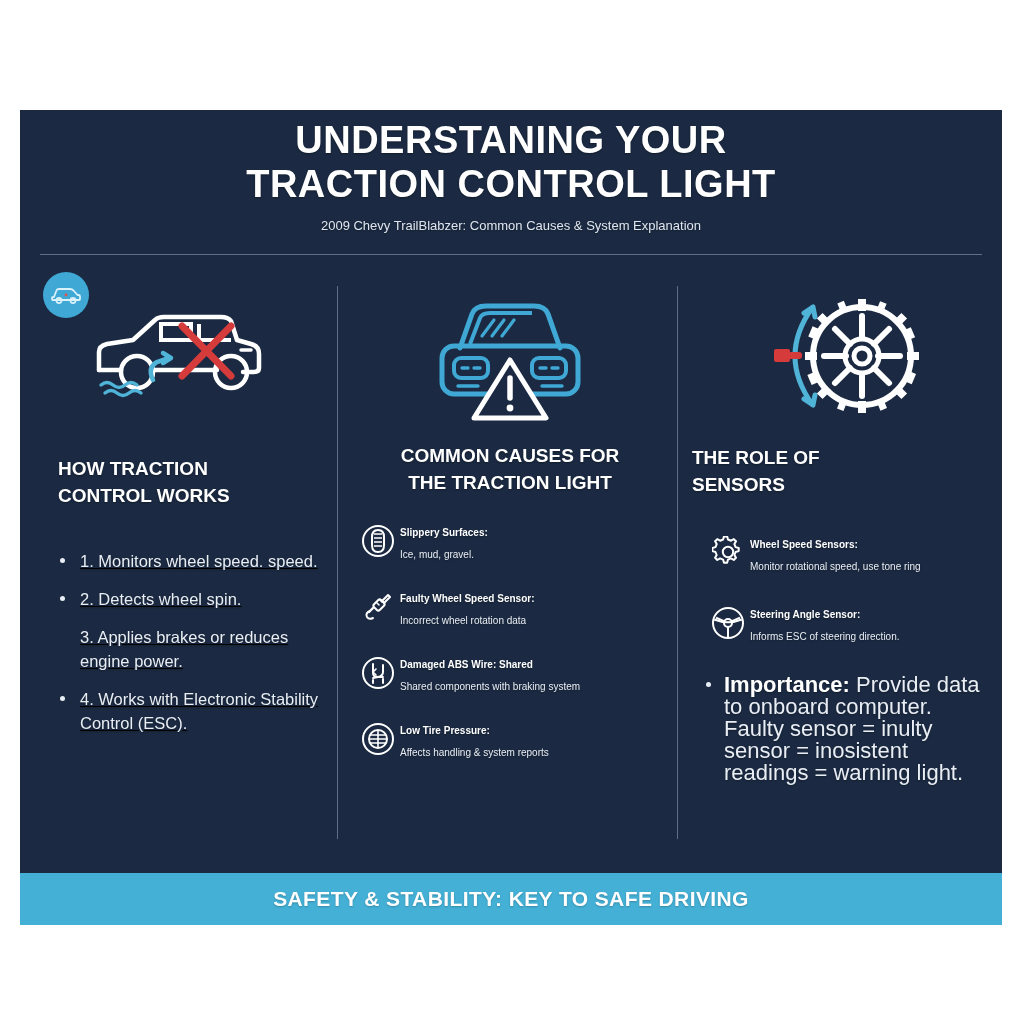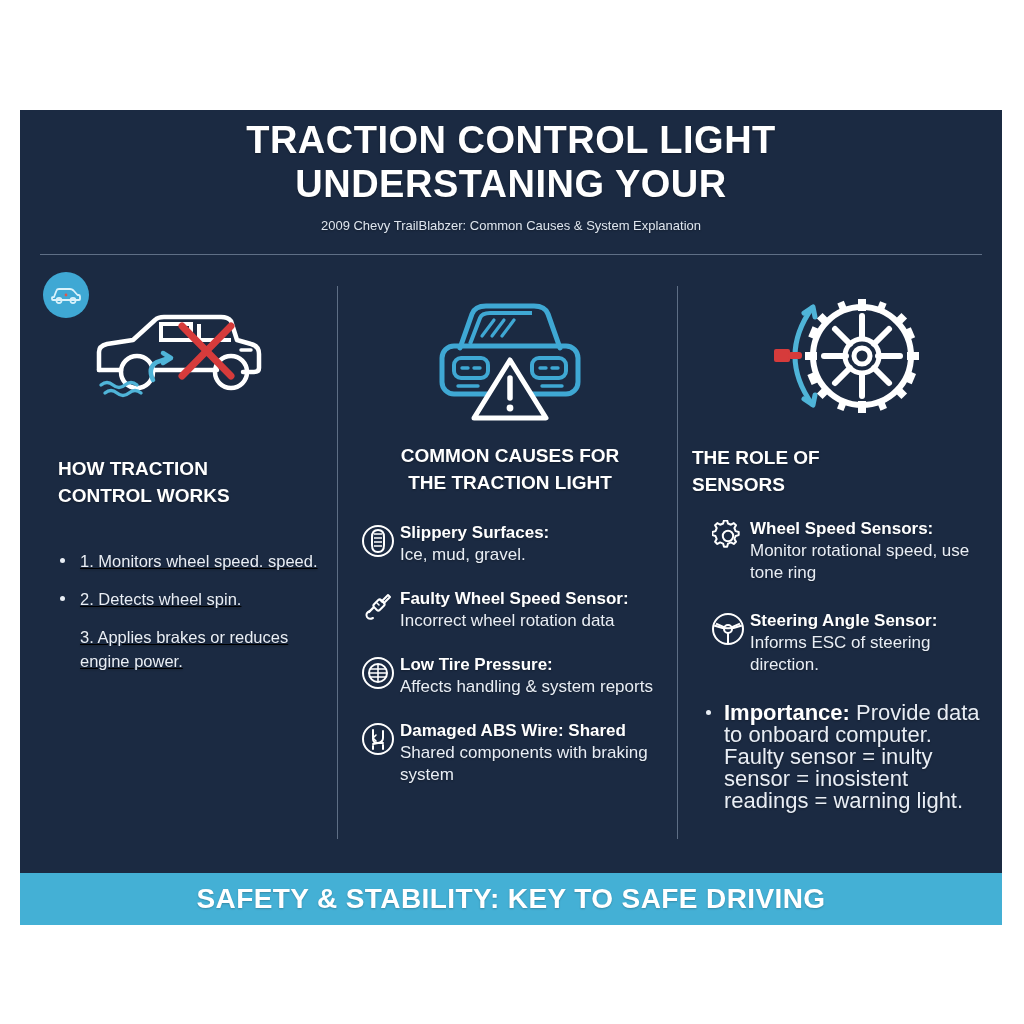--- a/index.html
+++ b/index.html
@@ -158,31 +158,31 @@
     width: 44px;
     height: 40px;
     display: flex;
     align-items: flex-start;
     justify-content: center;
     padding-top: 2px;
   }
   .icon-text {
     flex: 1 1 auto;
     color: #e9eef5;
-    font-size: 17px;
+    font-size: 10px;
     line-height: 22px;
     text-shadow: 0 1px 2px rgba(0,0,0,.3);
   }
   .icon-text .lead {
     font-weight: bold;
     color: #ffffff;
   }
 
   .col2 .icon-list { margin-top: 26px; padding-left: 6px; }
-  .col3 .icon-list { margin-top: 20px; padding-left: 14px; }
+  .col3 .icon-list { margin-top: 36px; padding-left: 14px; }
   .col3 .icon-list li { margin-bottom: 26px; }
 
   
   .importance {
     margin: 14px 0 0 0;
     padding: 0 16px 0 14px;
     list-style: none;
   }
   .importance li {
     position: relative;
@@ -211,33 +211,33 @@
     width: 982px;
     height: 52px;
     background: #44b0d5;
     display: flex;
     align-items: center;
     justify-content: center;
   }
   #footer .footer-text {
     color: #ffffff;
     font-weight: bold;
-    font-size: 28px;
+    font-size: 21px;
     letter-spacing: .4px;
     text-shadow: 0 1px 2px rgba(0,0,0,.22);
   }
 </style>
 </head>
 <body>
 
 <div id="poster">
 
   <div class="header">
+    <div class="title-line">UNDERSTANING YOUR</div>
     <div class="title-line">TRACTION CONTROL LIGHT</div>
-    <div class="title-line">UNDERSTANING YOUR</div>
     <div class="subtitle">2009 Chevy TrailBlabzer: Common Causes &amp; System Explanation</div>
     <div class="hrule"></div>
   </div>
 
   <div class="badge">
     <svg width="32" height="22" viewBox="0 0 32 22" aria-hidden="true">
       <path d="M4 13 L6.5 6.5 Q7 5 9 5 L20 5 Q22 5 23.5 6.5 L27.5 11 L28.5 11 Q30 11 30 12.5 L30 15 Q30 16 29 16 L3 16 Q2 16 2 15 L2 13.5 Q2 13 4 13 Z" fill="none" stroke="#d9f2fb" stroke-width="1.8" stroke-linejoin="round"></path>
       <circle cx="9" cy="16.5" r="2.6" fill="none" stroke="#d9f2fb" stroke-width="1.6"></circle>
       <circle cx="23" cy="16.5" r="2.6" fill="none" stroke="#d9f2fb" stroke-width="1.6"></circle>
       <circle cx="16" cy="11" r="1.4" fill="#e0574a"></circle>
@@ -278,20 +278,21 @@
 
       <div class="col-title">
         <div>HOW TRACTION</div>
         <div>CONTROL WORKS</div>
       </div>
 
       <ul class="steps">
         <li><span class="dot"></span><span>1. Monitors wheel speed. speed.</span></li>
         <li><span class="dot"></span><span>2. Detects wheel spin.</span></li>
         <li class="nodot"><span>3. Applies brakes or reduces engine power.</span></li>
+        <li><span class="dot"></span><span>4. Works with Electronic Stability Control (ESC).</span></li>
       </ul>
     </div>
 
     <div class="col col2">
 
       <div class="hero">
         <svg width="180" height="140" viewBox="0 0 180 140" aria-hidden="true">
 
           <path d="M40 62 L52 28 Q55 20 66 20 L114 20 Q125 20 128 28 L140 62" fill="none" stroke="#3fa8d4" stroke-width="5" stroke-linejoin="round" stroke-linecap="round"></path>
 
@@ -350,44 +351,44 @@
           <span class="icon-text">
             <span class="lead">Faulty Wheel Speed Sensor:</span><br>
             <span>Incorrect wheel rotation data</span>
           </span>
         </li>
 
         <li>
           <span class="icon-cell">
             <svg width="34" height="34" viewBox="0 0 34 34" aria-hidden="true">
               <circle cx="17" cy="17" r="15" fill="none" stroke="#ffffff" stroke-width="2"></circle>
-              <circle cx="17" cy="17" r="9" fill="none" stroke="#ffffff" stroke-width="2"></circle>
-              <path d="M17 8 L17 26" stroke="#ffffff" stroke-width="1.6"></path>
-              <path d="M9 13 h16 M9 17 h16 M9 21 h16" stroke="#ffffff" stroke-width="1.3"></path>
-            </svg>
-          </span>
-          <span class="icon-text">
-            <span class="lead">Low Tire Pressure:</span><br>
-            <span>Affects handling &amp; system reports</span>
-          </span>
-        </li>
-
-        <li>
-          <span class="icon-cell">
-            <svg width="34" height="34" viewBox="0 0 34 34" aria-hidden="true">
-              <circle cx="17" cy="17" r="15" fill="none" stroke="#ffffff" stroke-width="2"></circle>
               <path d="M12 8 L12 17 q0 4 5 4 l5 0" fill="none" stroke="#ffffff" stroke-width="2" stroke-linecap="round"></path>
               <path d="M22 9 L22 16 q0 4 -5 5 l-5 1" fill="none" stroke="#ffffff" stroke-width="2" stroke-linecap="round"></path>
               <path d="M12 24 L12 27 M22 23 L22 27" stroke="#ffffff" stroke-width="2" stroke-linecap="round"></path>
               <path d="M15 13 l-3 3 l3 3" fill="none" stroke="#ffffff" stroke-width="1.6" stroke-linecap="round" stroke-linejoin="round"></path>
             </svg>
           </span>
           <span class="icon-text">
             <span class="lead">Damaged ABS Wire: Shared</span><br>
             <span>Shared components with braking system</span>
+          </span>
+        </li>
+
+        <li>
+          <span class="icon-cell">
+            <svg width="34" height="34" viewBox="0 0 34 34" aria-hidden="true">
+              <circle cx="17" cy="17" r="15" fill="none" stroke="#ffffff" stroke-width="2"></circle>
+              <circle cx="17" cy="17" r="9" fill="none" stroke="#ffffff" stroke-width="2"></circle>
+              <path d="M17 8 L17 26" stroke="#ffffff" stroke-width="1.6"></path>
+              <path d="M9 13 h16 M9 17 h16 M9 21 h16" stroke="#ffffff" stroke-width="1.3"></path>
+            </svg>
+          </span>
+          <span class="icon-text">
+            <span class="lead">Low Tire Pressure:</span><br>
+            <span>Affects handling &amp; system reports</span>
           </span>
         </li>
 
       </ul>
     </div>
 
     <div class="col col3">
 
       <div class="hero">
         <svg width="170" height="140" viewBox="0 0 170 140" aria-hidden="true">

